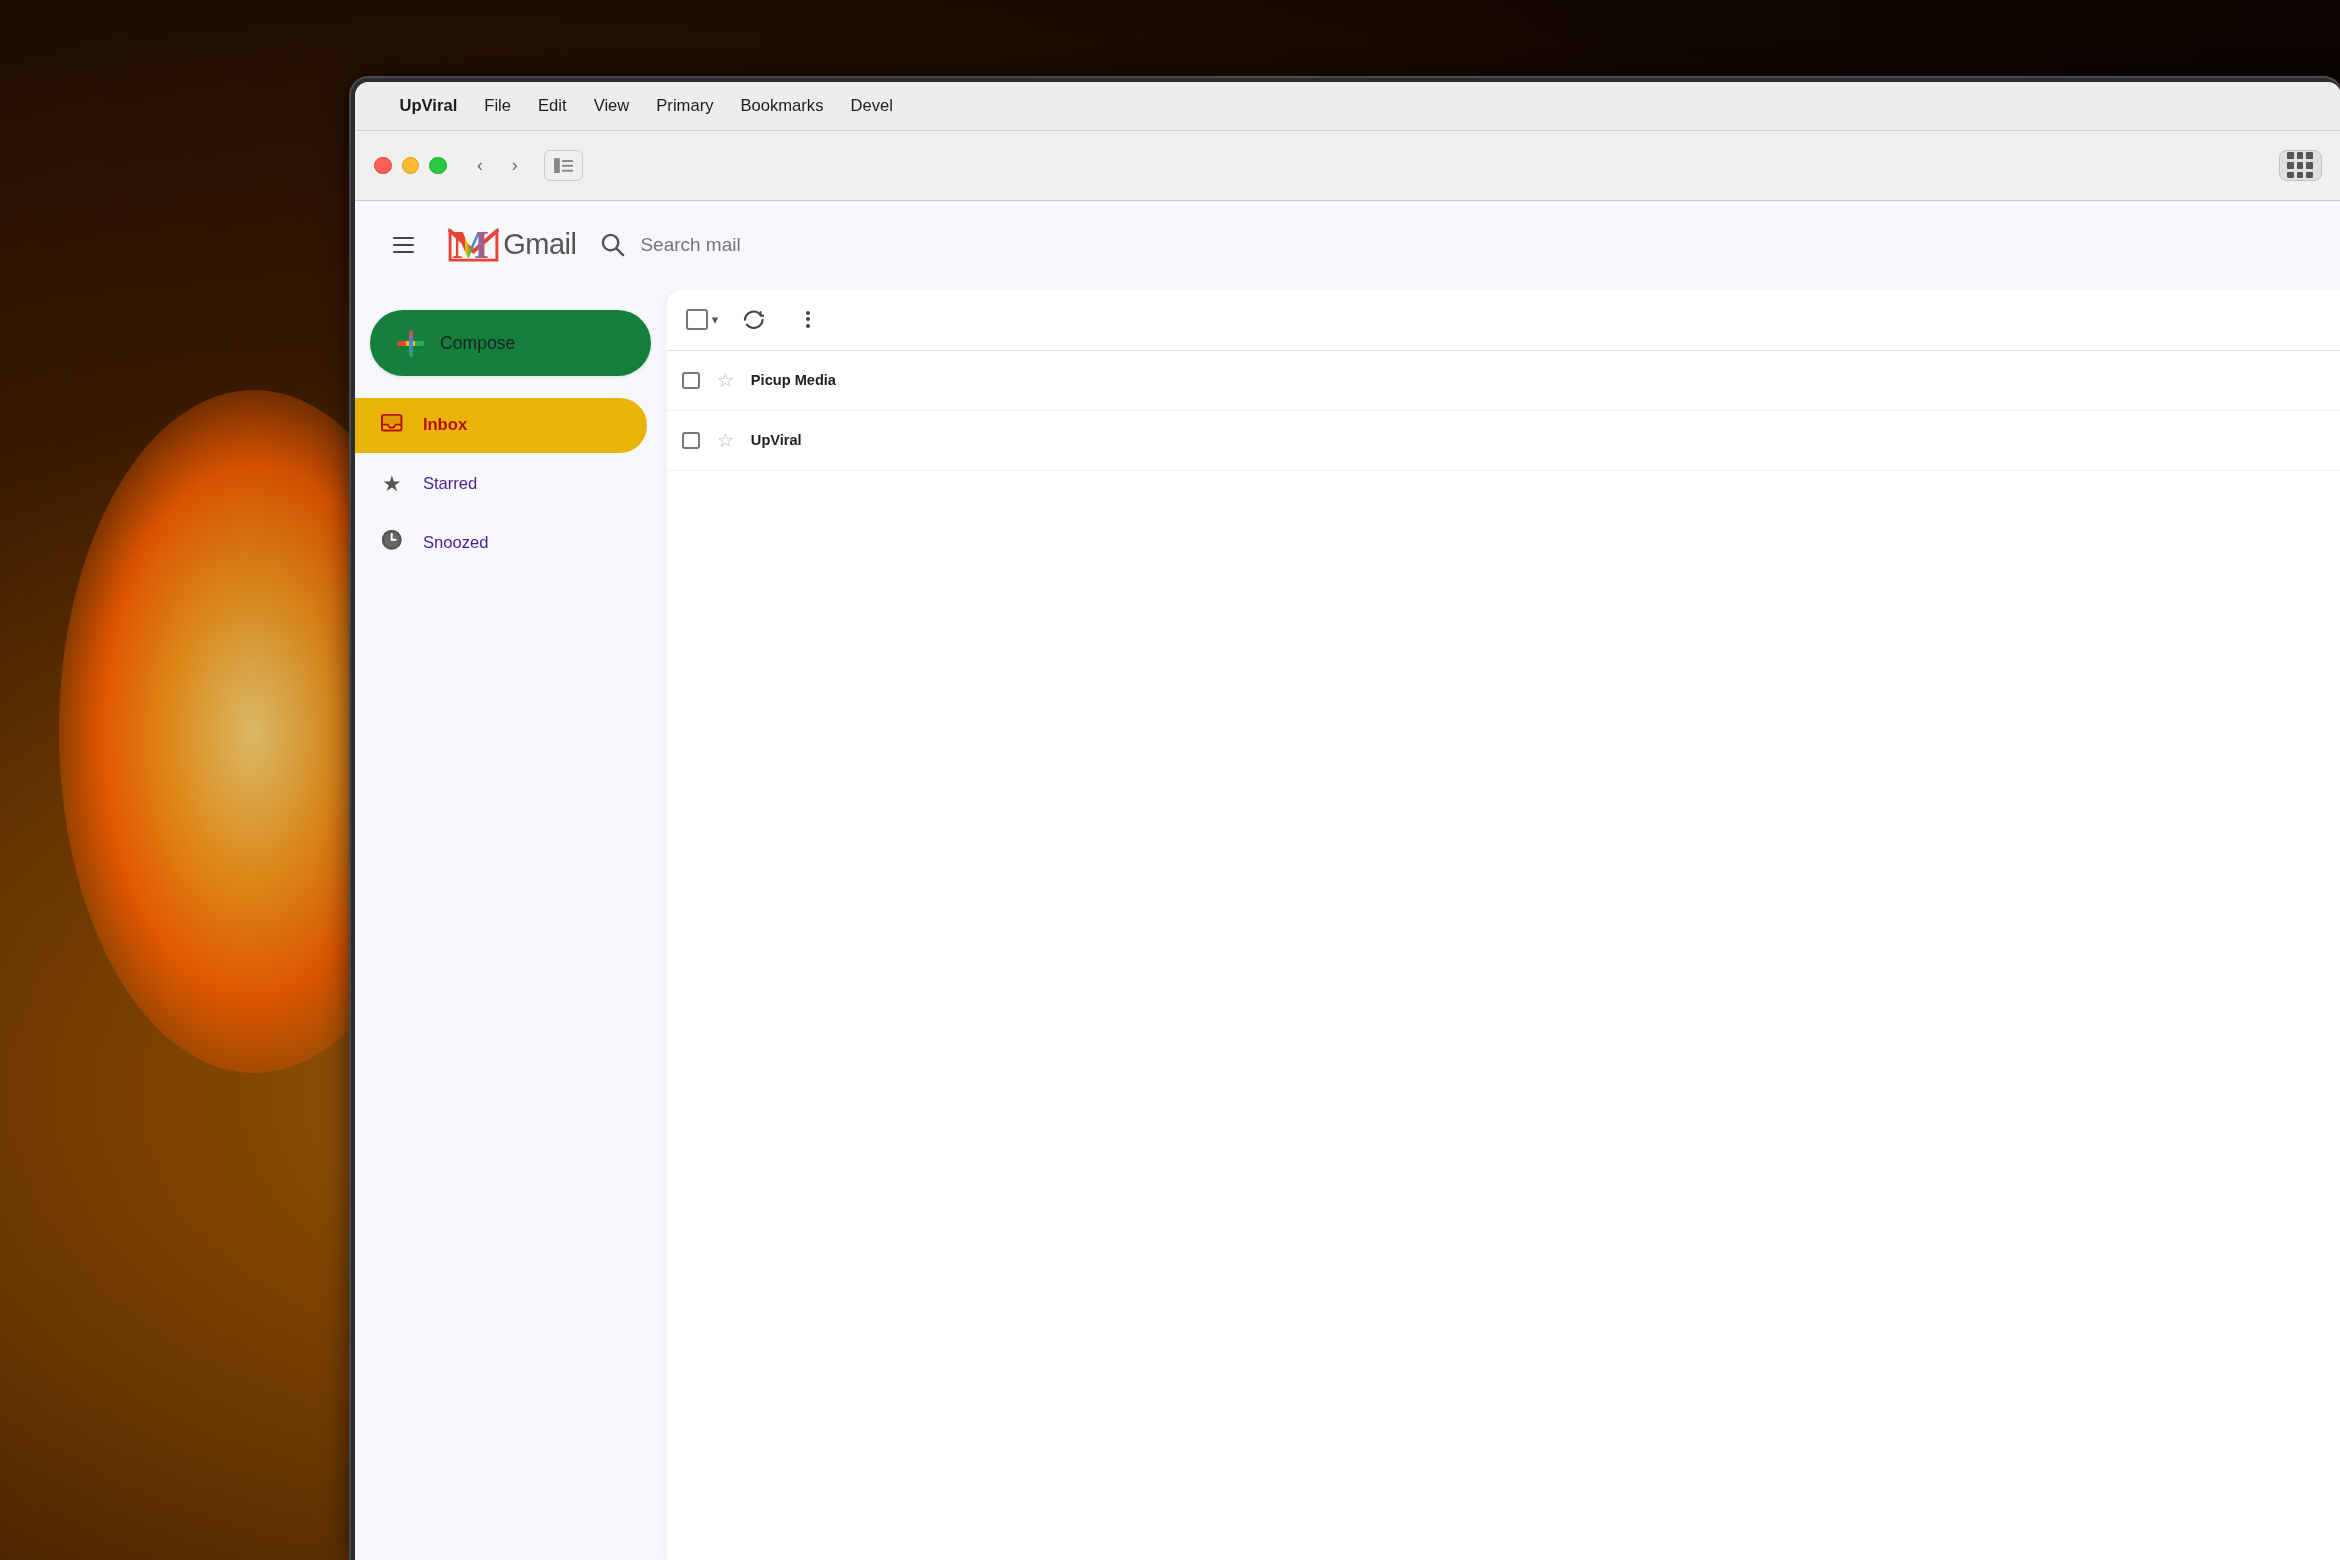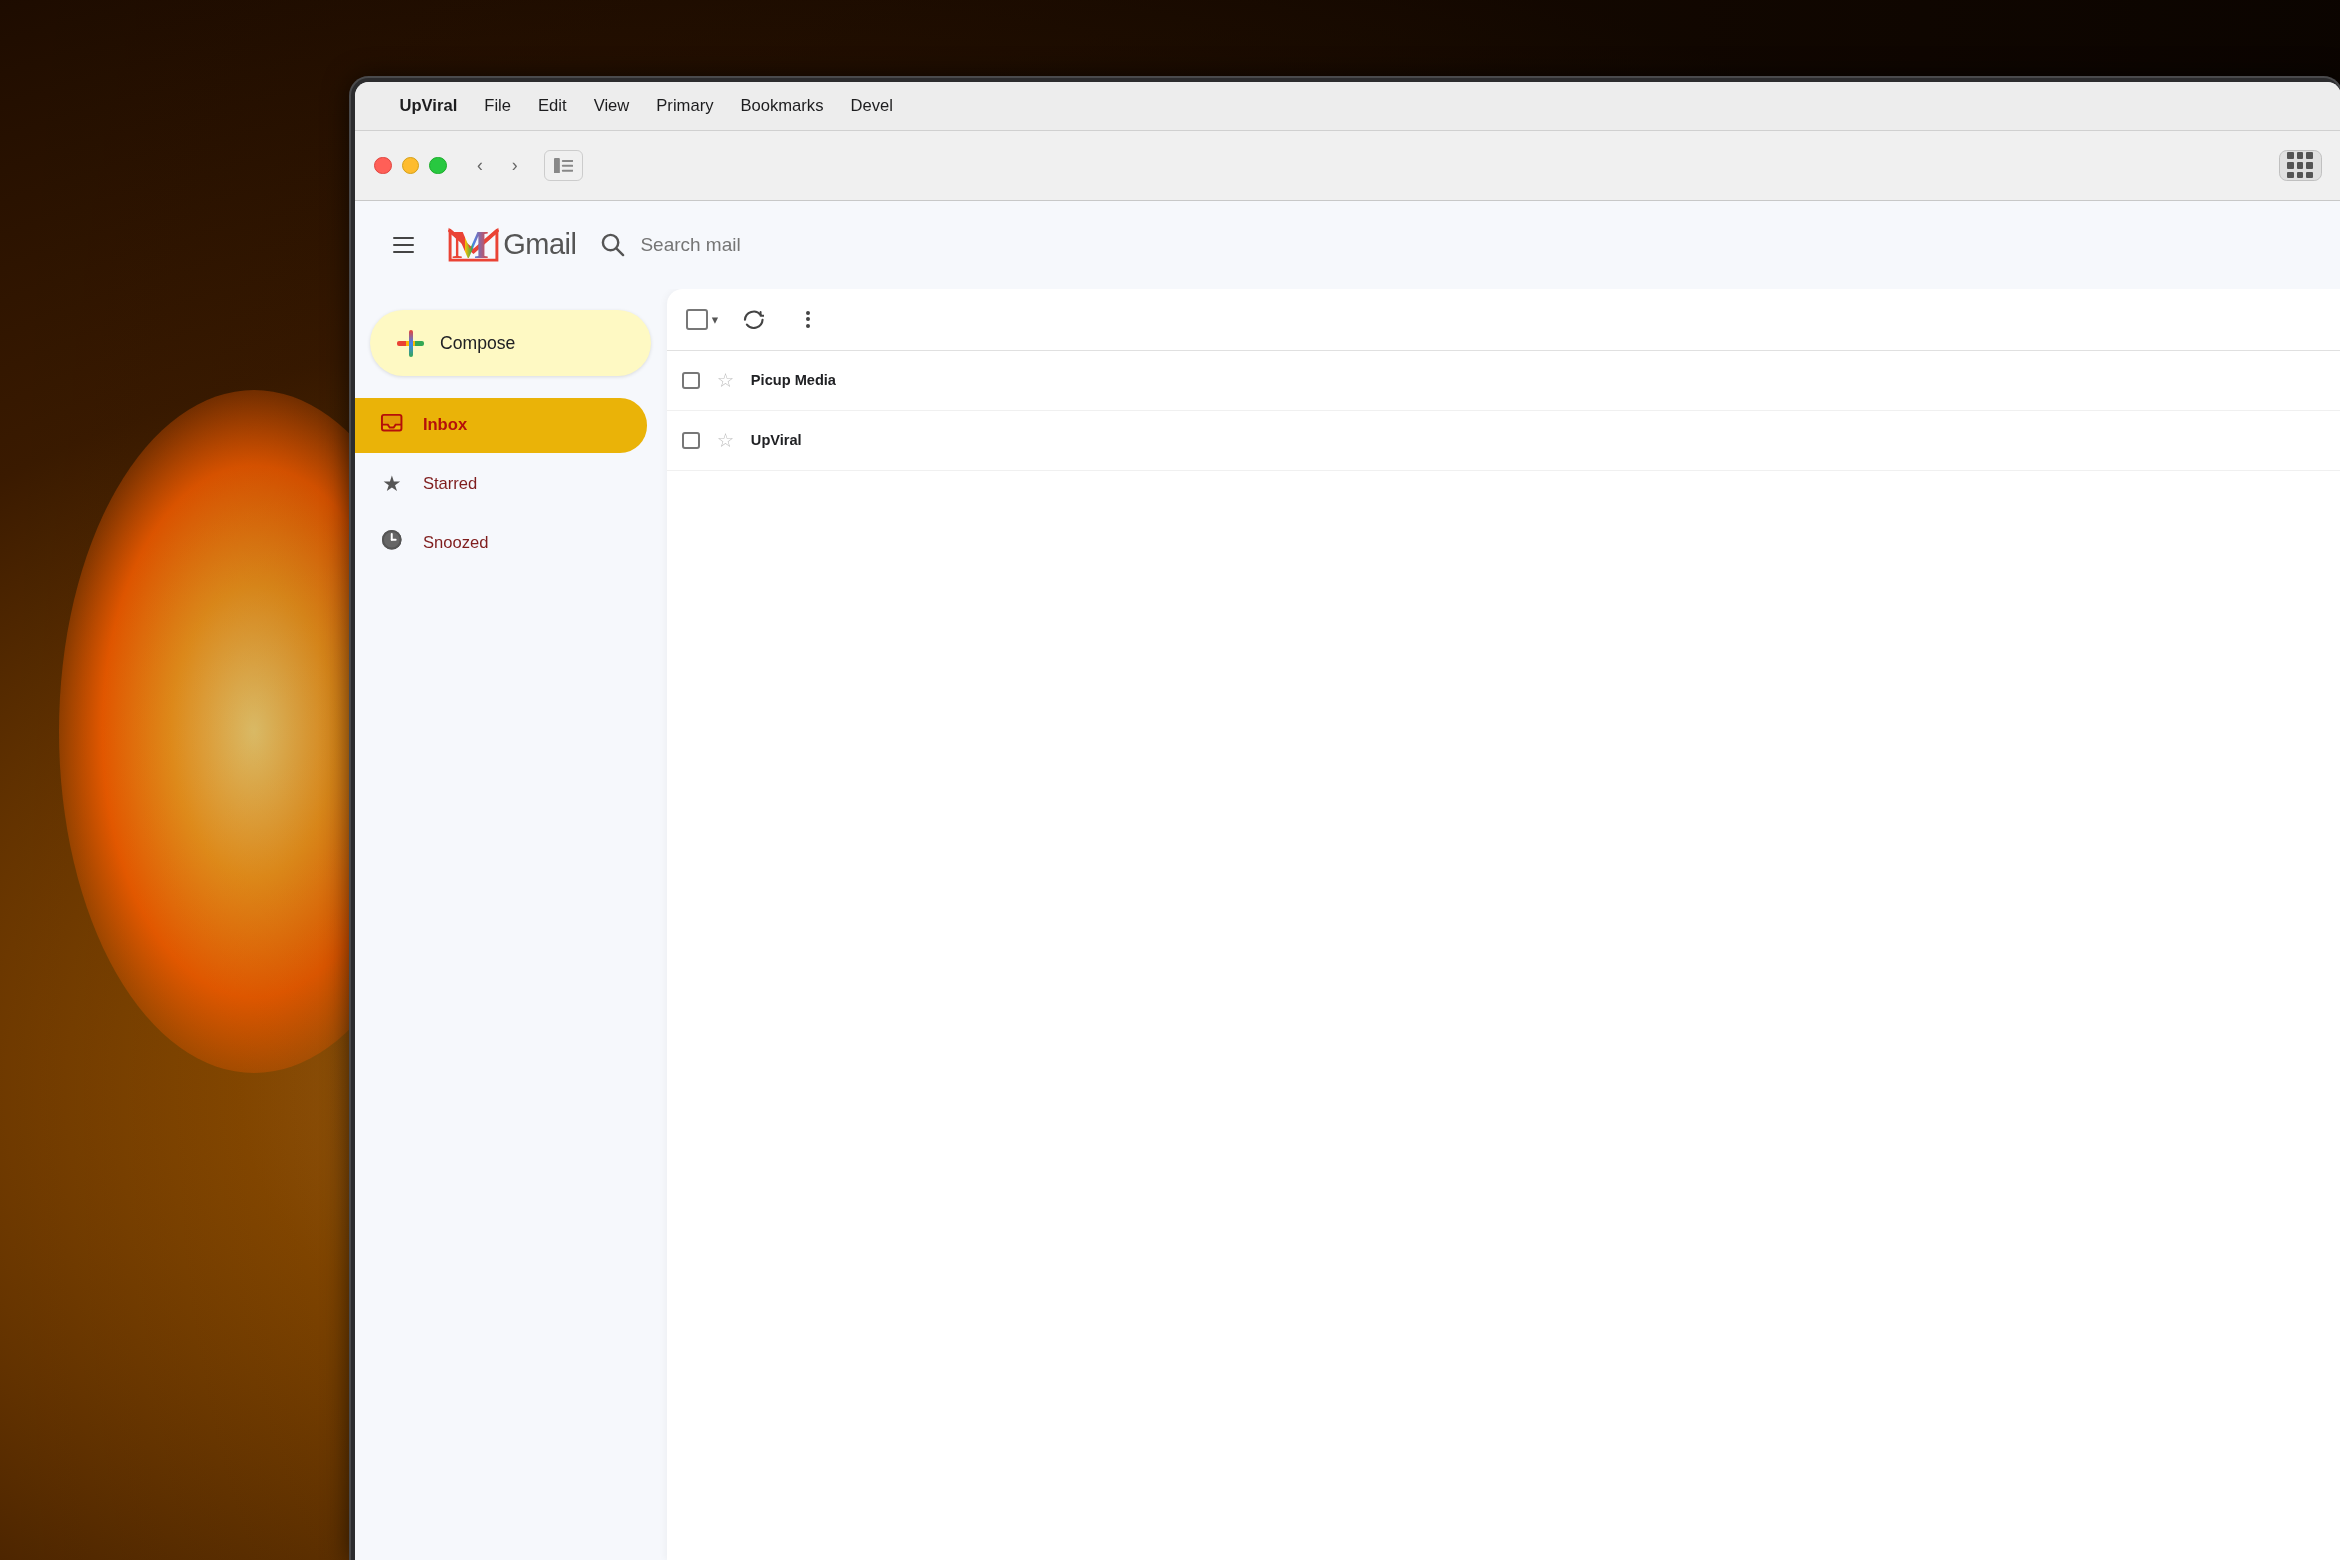--- a/index.html
+++ b/index.html
@@ -270,21 +270,21 @@
       flex-shrink: 0;
       display: flex;
       flex-direction: column;
       gap: 3.9px;
     }
 
     .compose-btn {
       margin: 7.8px 15.6px 17.6px 15.6px;
       height: 66px;
       border-radius: 33px;
-      background: #fef9c3;
+      background: #15803d;
       border: none;
       display: flex;
       align-items: center;
       gap: 15.6px;
       padding: 0 27px;
       cursor: pointer;
       font-size: 17.6px;
       font-family: inherit;
       color: #202124;
       font-weight: 500;
@@ -326,21 +326,21 @@
       background: #eab308;
     }
     .nav-item-icon {
       font-size: 23.4px;
       width: 27px;
       text-align: center;
     }
     .nav-item-label {
       font-size: 16.6px;
       font-weight: 400;
-      color: #7f1d1d;
+      color: #4c1d95;
     }
     .nav-item.active .nav-item-label {
       color: #b5100a;
       font-weight: 700;
     }
     .nav-item.active .nav-item-icon {
       color: #b5100a;
     }
 
     

